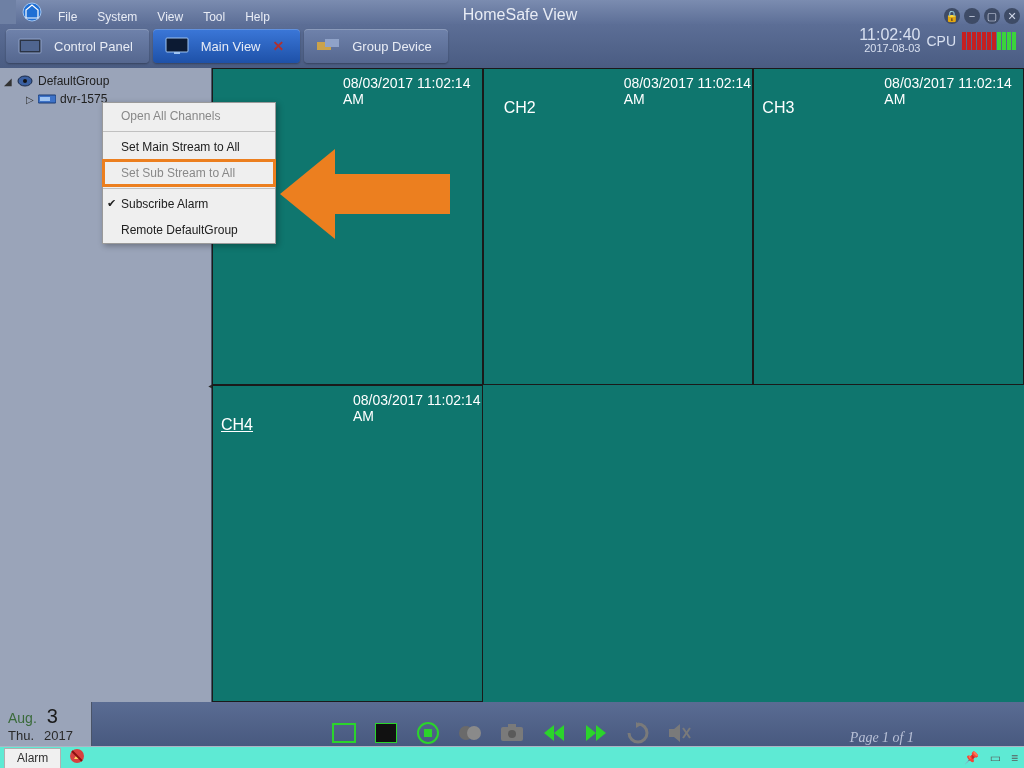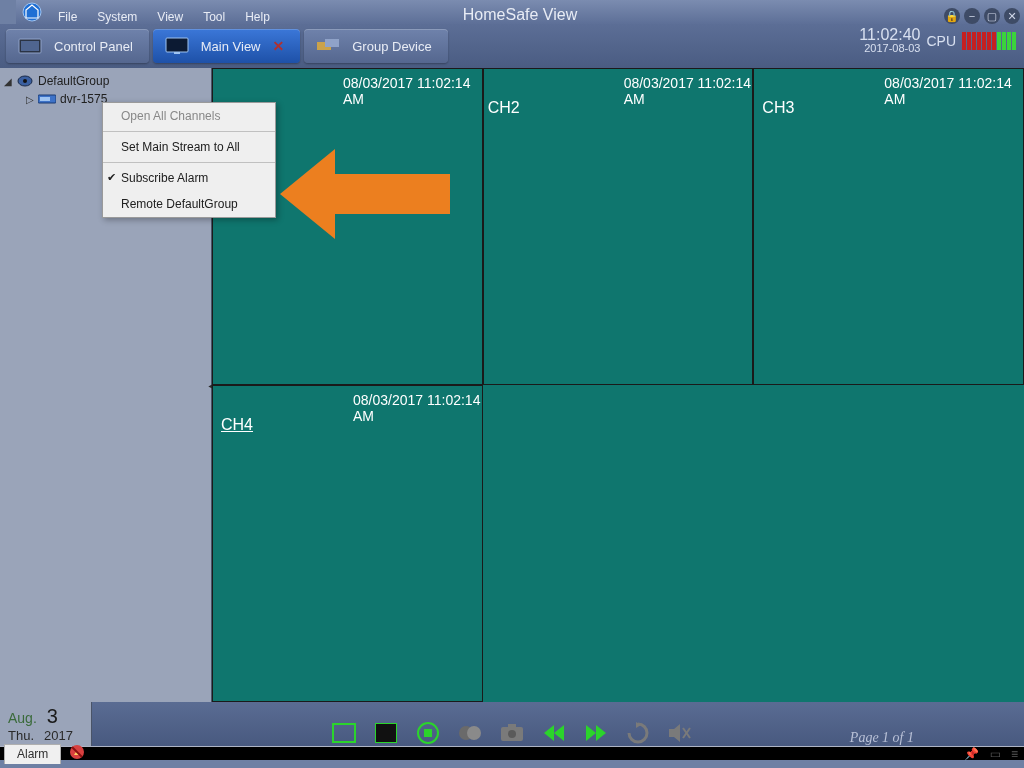--- a/index.html
+++ b/index.html
@@ -36,21 +36,21 @@
 .tree-row .node-icon { width: 18px; height: 16px; margin-right: 4px; display: flex; align-items: center; justify-content: center; }
 .tree-row.child { padding-left: 24px; }
 .collapse-handle { position: absolute; right: -6px; top: 50%; transform: translateY(-50%); width: 10px; height: 40px; display:flex; align-items:center; justify-content:center; color:#2a2a2a; font-size:10px; cursor:pointer; }
 
 .video-area { flex: 1; background: #0f766e; display: grid; grid-template-columns: 1fr 1fr 1fr; grid-template-rows: 1fr 1fr; position: relative; }
 .cell { position: relative; border: 1px solid #1a1a1a; }
 .cell .timestamp { position: absolute; color: #fff; font-size: 14px; }
 .cell .chlabel { position: absolute; color: #fff; font-size: 16px; }
 .cell:nth-child(1) .timestamp { top: 6px; left: 130px; }
 .cell:nth-child(2) .timestamp { top: 6px; left: 140px; }
-.cell:nth-child(2) .chlabel { top: 30px; left: 4px; }
+.cell:nth-child(2) .chlabel { top: 30px; left: 20px; }
 .cell:nth-child(3) .timestamp { top: 6px; left: 130px; }
 .cell:nth-child(3) .chlabel { top: 30px; left: 8px; }
 .cell:nth-child(4) .timestamp { top: 6px; left: 140px; }
 .cell:nth-child(4) .chlabel { top: 30px; left: 8px; text-decoration: underline; }
 
 
 .context-menu { position: absolute; left: 102px; top: 102px; width: 174px; background: #efefef; border: 1px solid #9a9a9a; box-shadow: 2px 2px 6px rgba(0,0,0,0.3); font-size: 12px; z-index: 50; }
 .context-menu .cm-item { padding: 6px 8px 6px 18px; color: #202020; cursor: pointer; position: relative; }
 .context-menu .cm-item.disabled { color: #888; }
 .context-menu .cm-sep { height: 1px; background: #c0c0c0; margin: 2px 0; }
@@ -66,21 +66,21 @@
 .date-block .row1 { display: flex; align-items: baseline; gap: 10px; }
 .date-block .mon { color: #3a6a3a; font-size: 14px; }
 .date-block .day { font-size: 20px; color: #1a1a1a; }
 .toolbar-icons { position: absolute; left: 50%; transform: translateX(-50%); display: flex; gap: 16px; align-items: center; }
 .toolbar-icons .ico { width: 26px; height: 26px; display: flex; align-items: center; justify-content: center; cursor: pointer; color: #6a6a6a; }
 .toolbar-icons .ico.green { color: #2bd42b; }
 .toolbar-icons .ico.grey { color: #8a8a8a; }
 .page-info { position: absolute; right: 110px; font-family: Georgia, serif; font-style: italic; font-size: 14px; color: #b8c0d6; }
 
 
-.statusbar { height: 14px; background: #000000; display: flex; align-items: center; font-size: 12px; color: #303030; position: relative; border-top: 1px solid #aeb4c4; }
+.statusbar { height: 22px; background: #5eead4; display: flex; align-items: center; font-size: 12px; color: #303030; position: relative; border-top: 1px solid #aeb4c4; }
 .statusbar .alarm-tab { height: 20px; padding: 0 12px; background: #f0f0f0; border: 1px solid #b0b0b0; border-bottom: none; margin-left: 4px; display: flex; align-items: center; cursor: pointer; }
 .statusbar .alarm-icon { margin-left: 8px; color: #c03030; font-size: 14px; cursor:pointer; }
 .statusbar .right-icons { position: absolute; right: 6px; display: flex; gap: 10px; color: #5a5a5a; }
 .statusbar .right-icons span { cursor: pointer; }
 </style>
 </head>
 <body>
 
 <div class="menubar">
   <span class="app-icon">
@@ -197,20 +197,21 @@
       <span class="timestamp">08/03/2017 11:02:14 AM</span>
       <span class="chlabel">CH4</span>
     </div>
   </div>
 </div>
 
 <div class="context-menu">
   <div class="cm-item disabled">Open All Channels</div>
   <div class="cm-sep"></div>
   <div class="cm-item">Set Main Stream to All</div>
+  <div class="cm-item disabled highlight">Set Sub Stream to All</div>
   <div class="cm-sep"></div>
   <div class="cm-item">
     <span class="check">✔</span>
     <span>Subscribe Alarm</span>
   </div>
   <div class="cm-item">Remote DefaultGroup</div>
 </div>
 
 <div class="arrow-annot">
   <svg width="180" height="100" viewBox="0 0 180 100">

